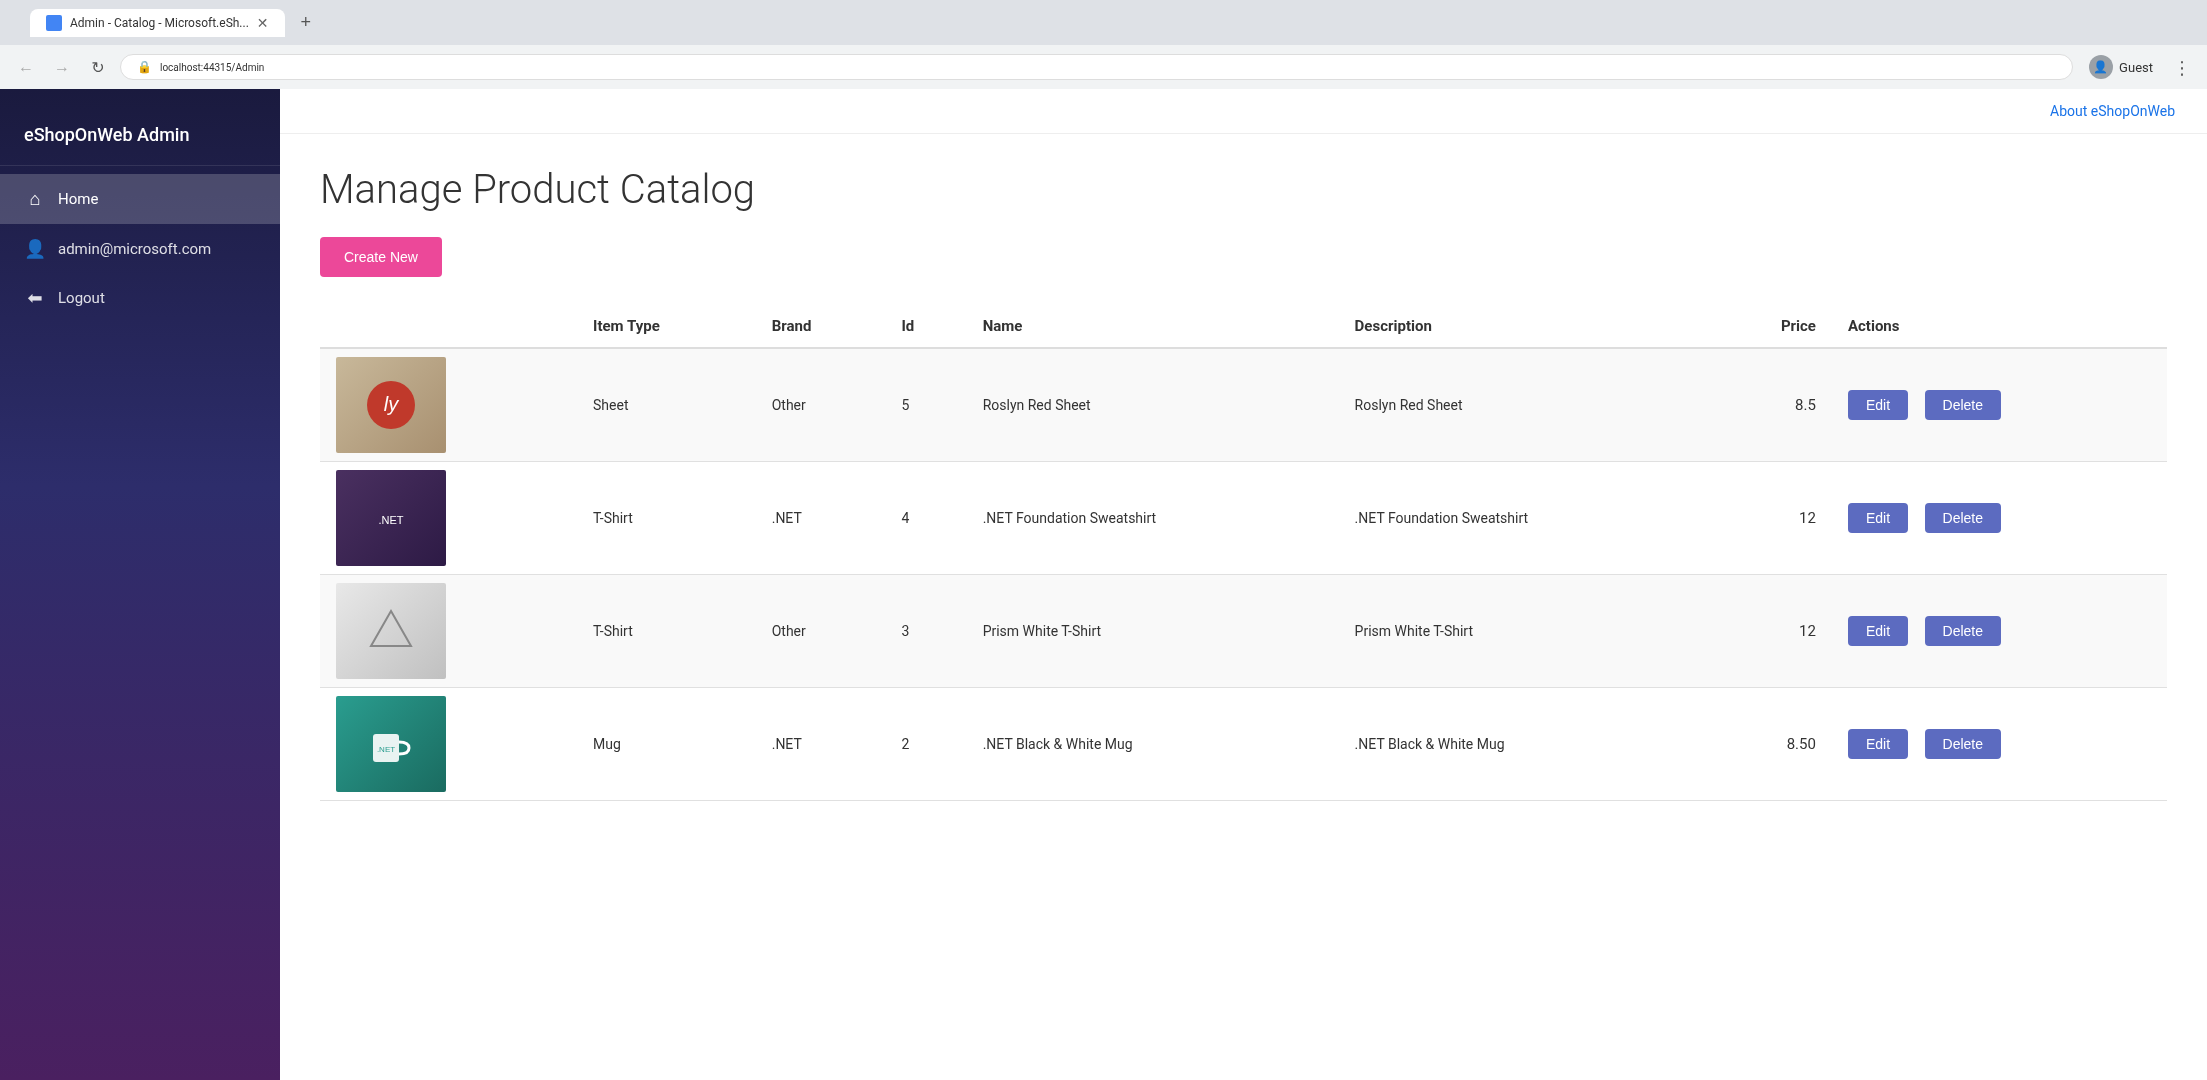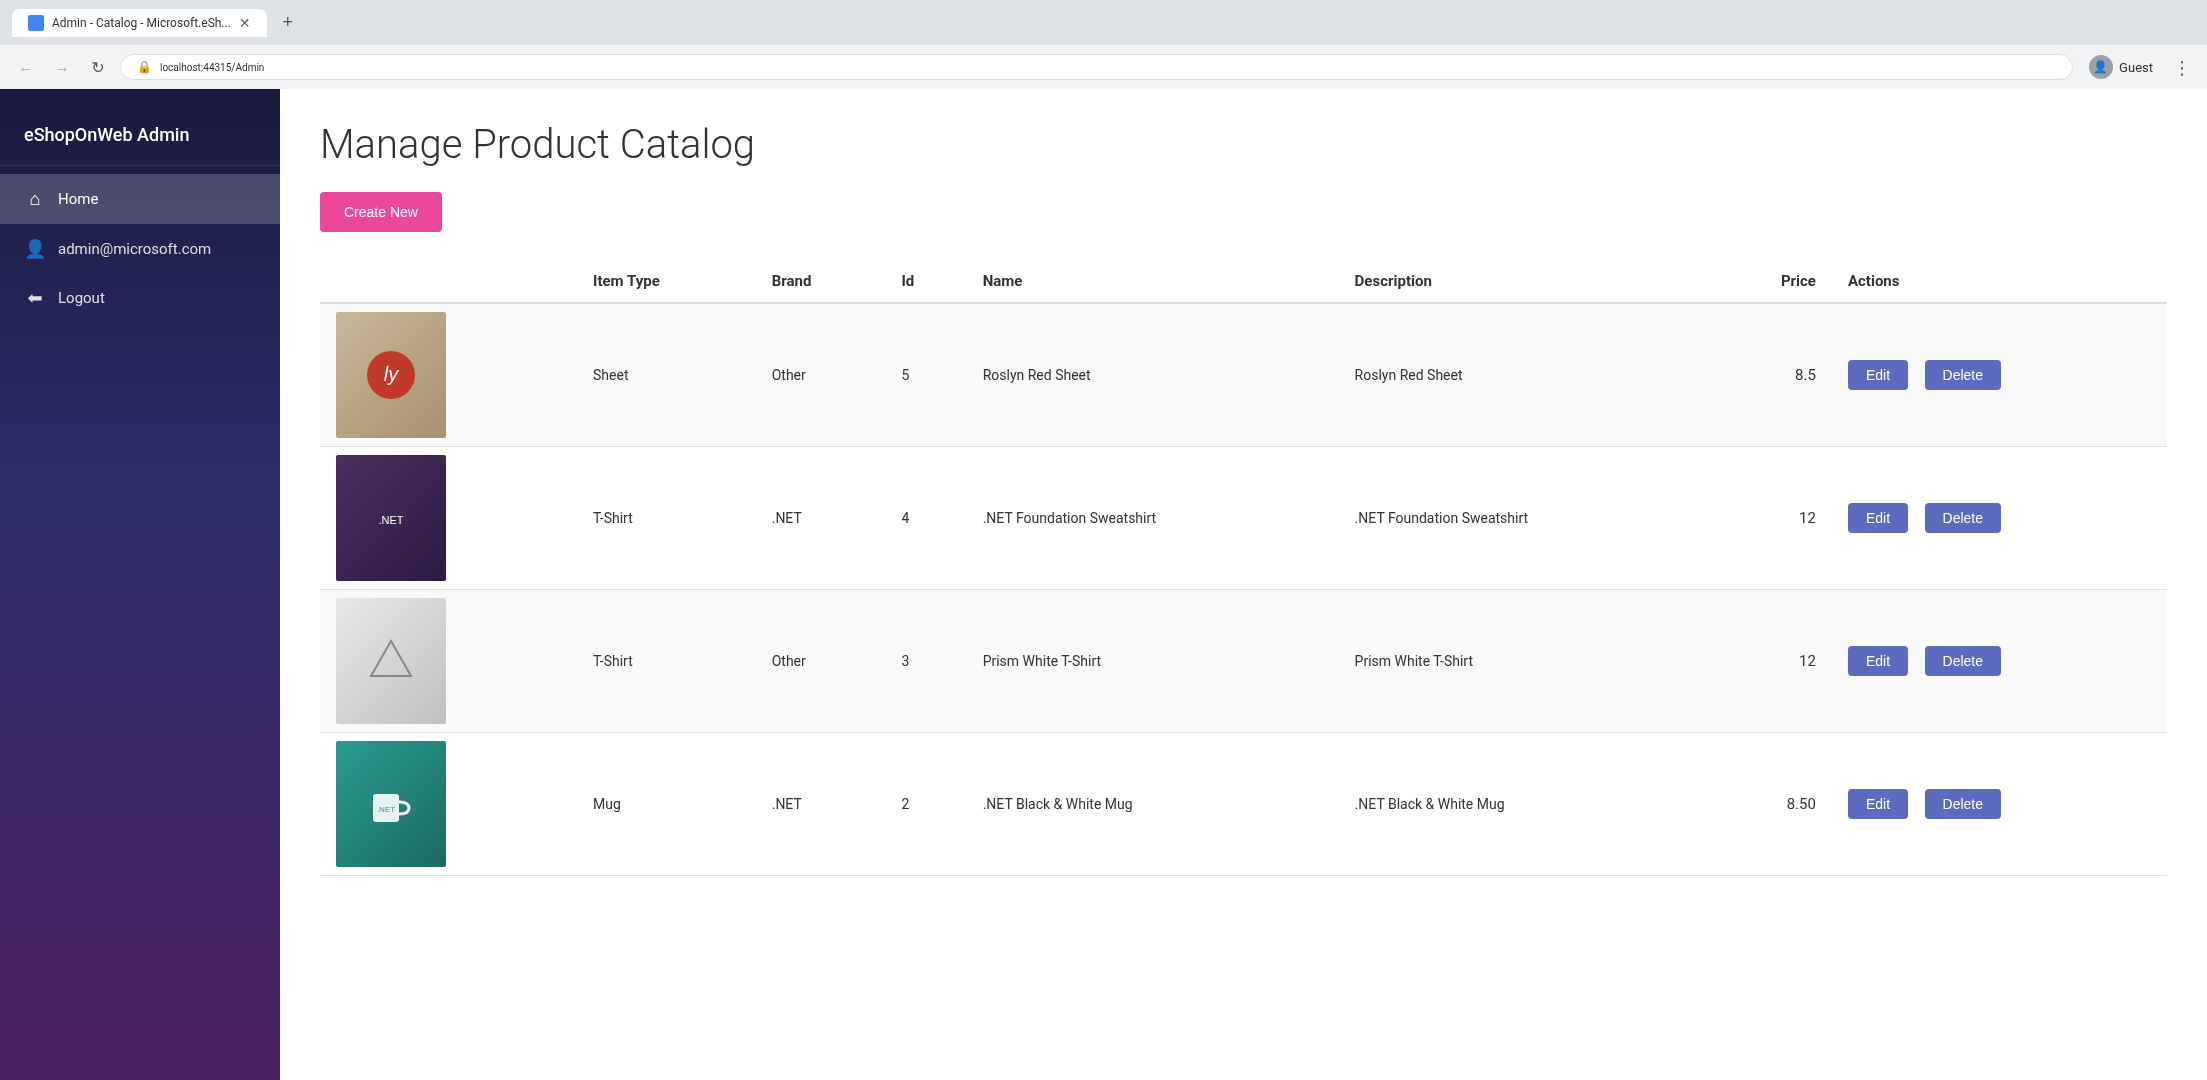--- a/index.html
+++ b/index.html
@@ -44,26 +44,26 @@
     
     .catalog-table { width: 100%; border-collapse: collapse; }
     .catalog-table thead tr { border-bottom: 2px solid #ddd; }
     .catalog-table th { padding: 12px 16px; text-align: left; font-size: 15px; font-weight: 700; color: #333; }
     .catalog-table th.right { text-align: right; }
     .catalog-table tbody tr { border-bottom: 1px solid #e0e0e0; }
     .catalog-table tbody tr:nth-child(odd) { background: #f9f9f9; }
     .catalog-table tbody tr:nth-child(even) { background: white; }
     .catalog-table td { padding: 8px 16px; font-size: 14px; color: #333; vertical-align: middle; }
     .catalog-table td.price { text-align: right; font-size: 15px; }
-    .product-img-placeholder { width: 110px; height: 126px; border-radius: 2px; display: flex; align-items: center; justify-content: center; font-size: 32px; }
+    .product-img-placeholder { width: 110px; height: 96px; border-radius: 2px; display: flex; align-items: center; justify-content: center; font-size: 32px; }
     .action-btn { padding: 7px 18px; font-size: 14px; border: none; border-radius: 4px; cursor: pointer; color: white; }
     .edit-btn { background: #5c6bc0; margin-right: 13px; }
     .delete-btn { background: #5c6bc0; }
     .actions-cell { white-space: nowrap; }
-    .browser-top-bar { display: flex; align-items: center; background: #dee1e6; padding: 8px 12px; gap: 8px; }
+    .browser-top-bar { display: flex; align-items: center; background: #dee1e6; padding: 8px 30px; gap: 8px; }
   </style>
 </head>
 <body>
 
 <div class="browser-chrome">
   <div class="browser-top-bar">
     <div class="browser-tab">
       <div class="favicon"></div>
       <span>Admin - Catalog - Microsoft.eSh...</span>
       <span class="tab-close">✕</span>
@@ -110,20 +110,23 @@
         <span>admin@microsoft.com</span>
       </div>
       <div class="sidebar-item">
         <span class="sidebar-icon">⬅</span>
         <span>Logout</span>
       </div>
     </div>
   </nav>
 
   <main class="main-content">
+    <div class="top-bar">
+      <a class="about-link">About eShopOnWeb</a>
+    </div>
     <div class="content-area">
       <h1 class="page-title">Manage Product Catalog</h1>
       <button class="create-btn">Create New</button>
 
       
       <table class="catalog-table">
         <thead>
           <tr>
             <th></th>
             <th>Item Type</th>

